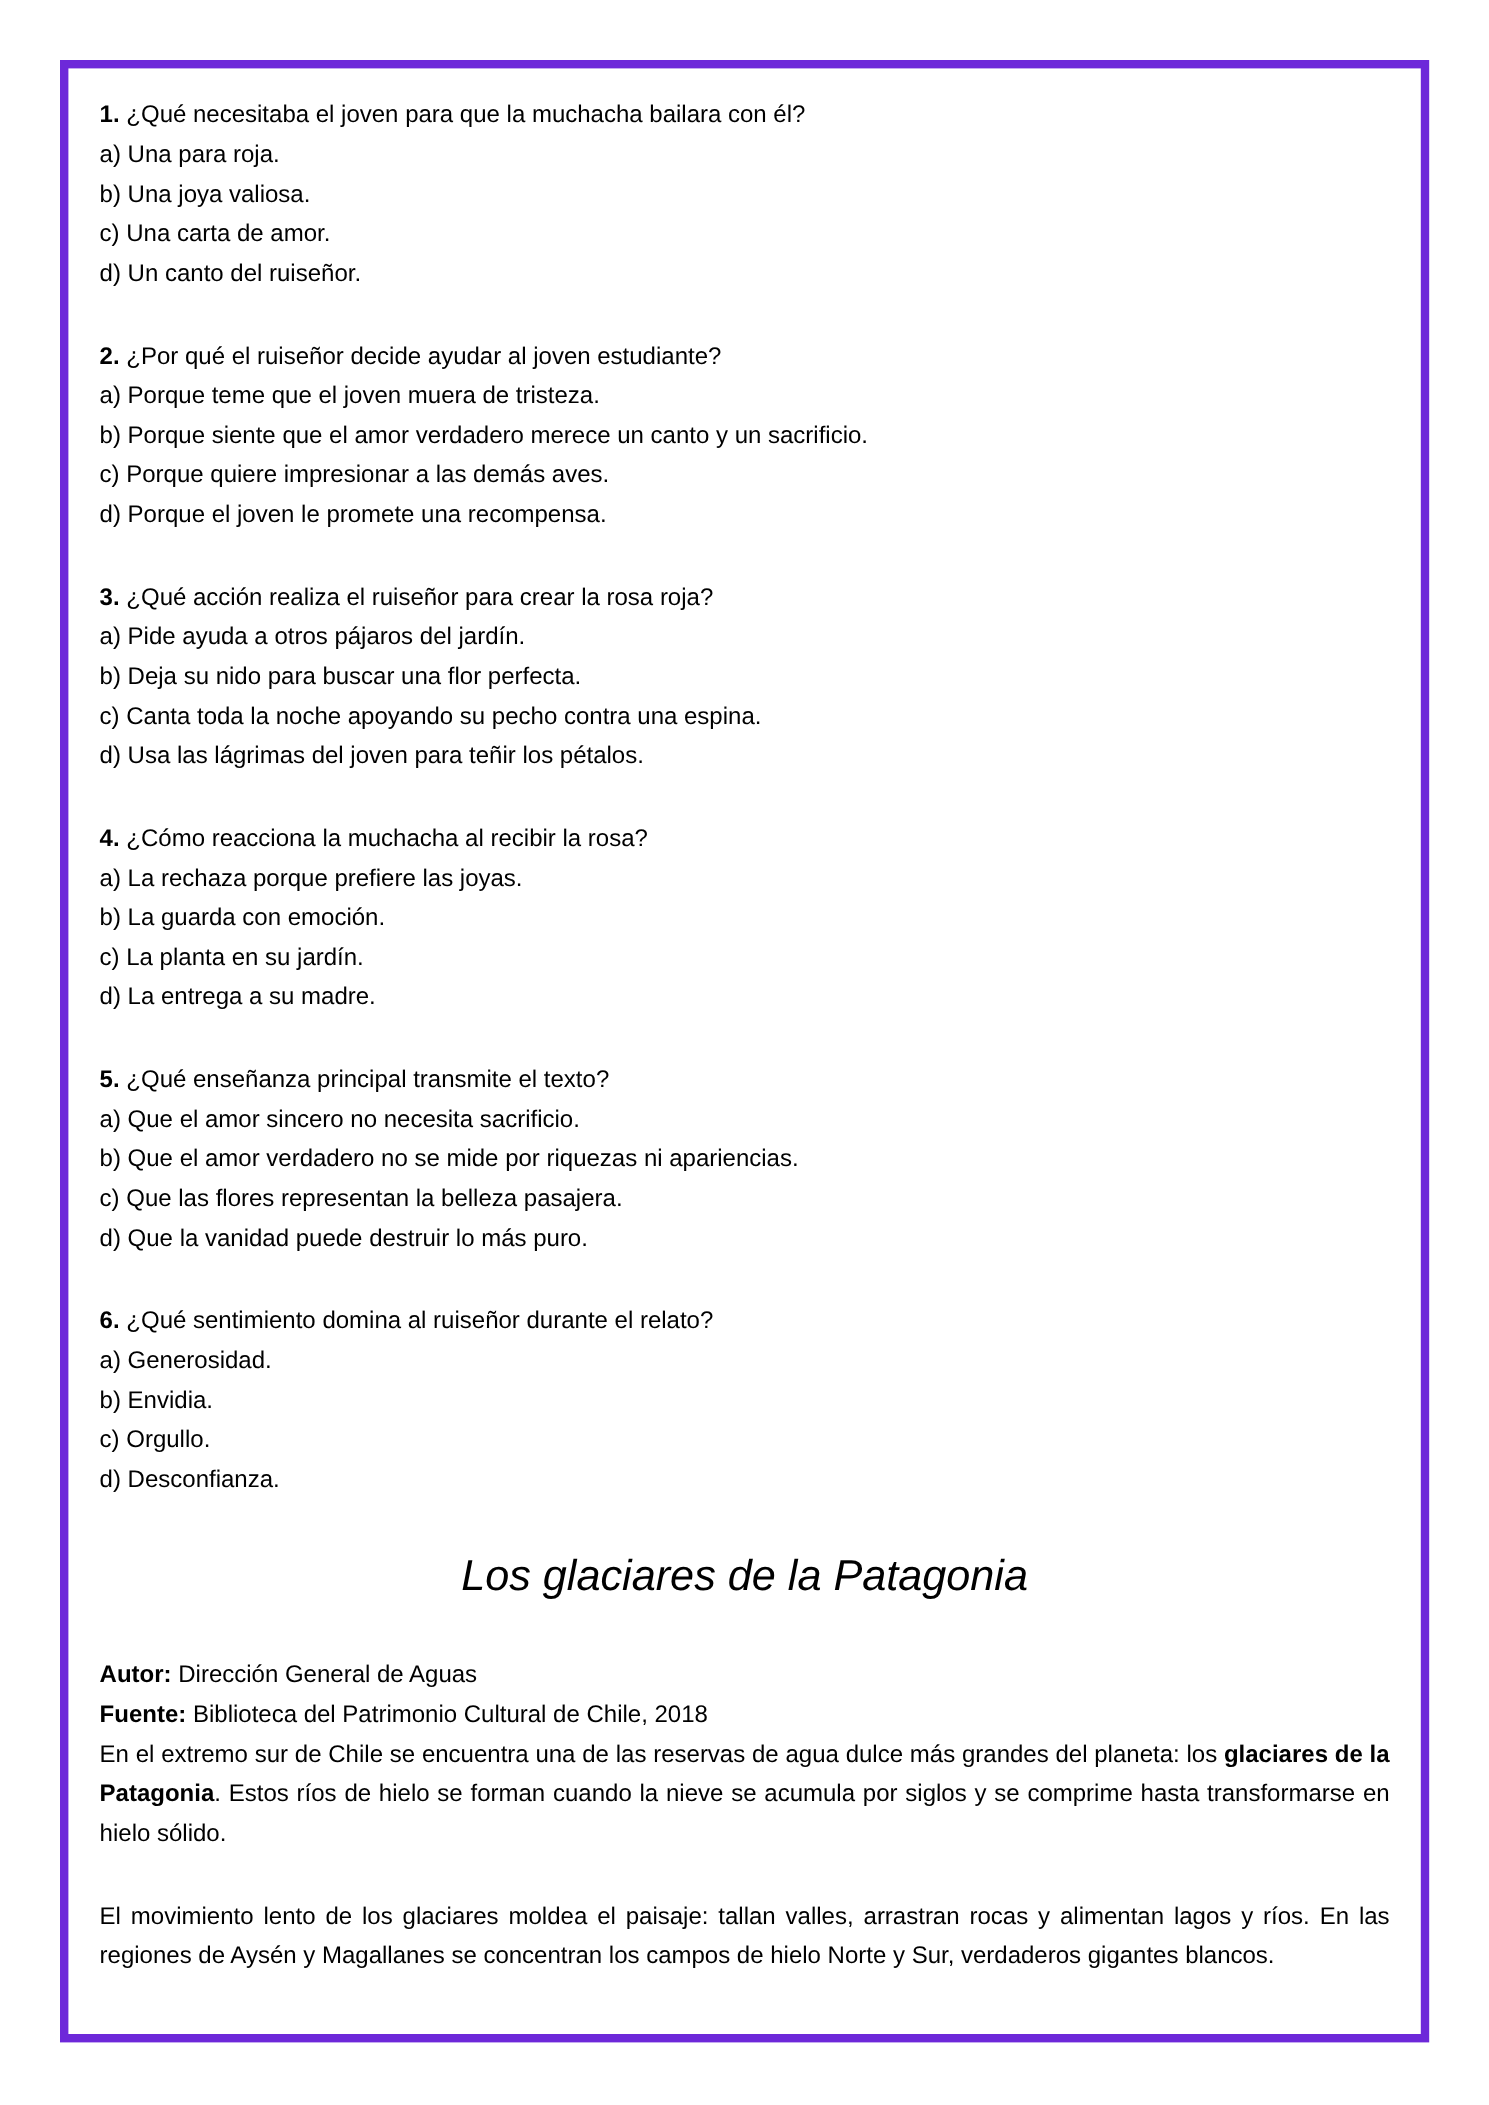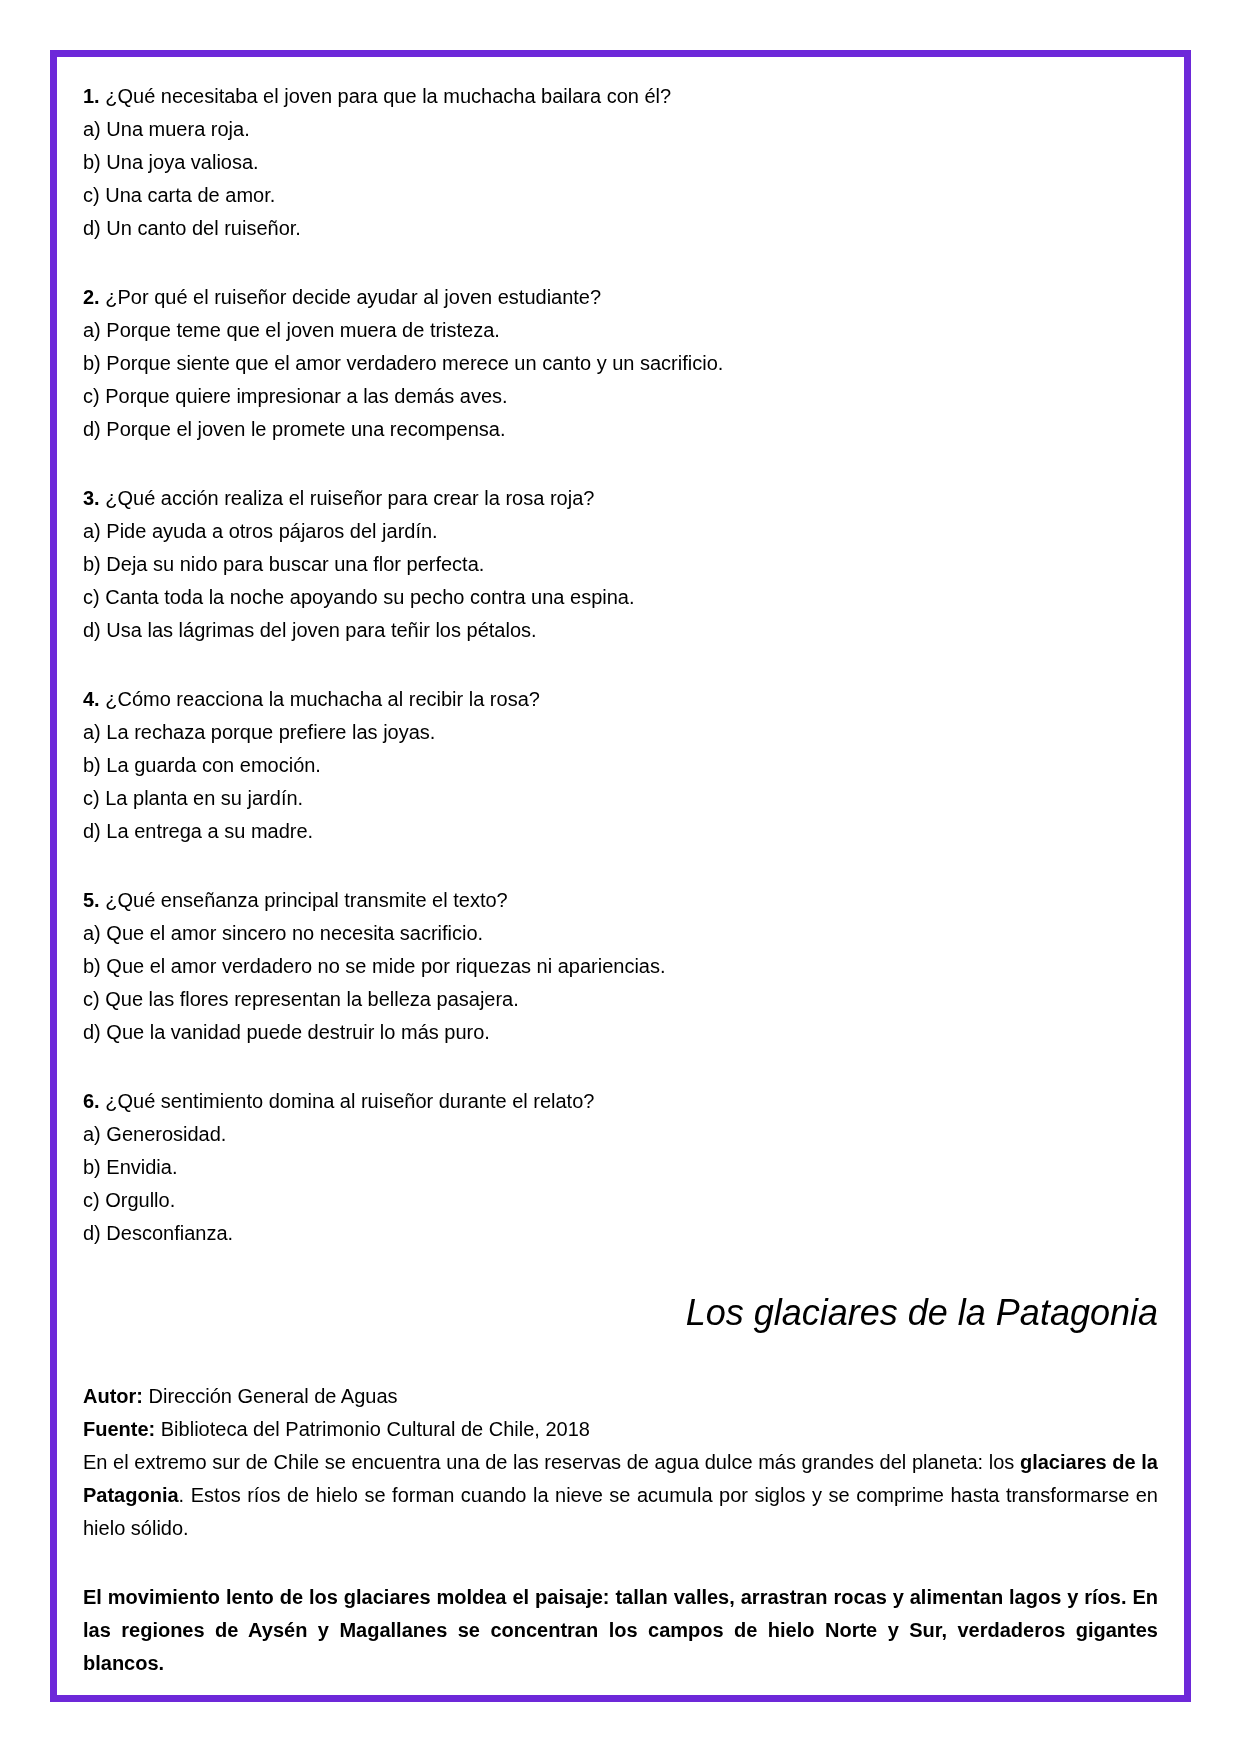--- a/index.html
+++ b/index.html
@@ -33,41 +33,41 @@
     line-height: 33px;
   }
   p { margin: 0; }
   .q-block { margin-bottom: 36px; }
   .q-line b { font-weight: bold; }
   .doc-title {
     font-size: 36px;
     line-height: 54px;
     font-style: italic;
     font-weight: normal;
-    text-align: right;
+    text-align: center;
     margin: 4px 0 40px 0;
   }
   .meta-block { }
   .meta-line b { font-weight: bold; }
   .body-para {
     text-align: justify;
     margin-bottom: 36px;
   }
-  .body-para:last-child { margin-bottom: 0; font-weight: bold; }
+  .body-para:last-child { margin-bottom: 0; }
   .body-para b { font-weight: bold; }
 </style>
 </head>
 <body>
 
 <div class="canvas">
   <div class="page">
 
     <div class="q-block">
       <p class="q-line"><b>1.</b> <span>¿Qué necesitaba el joven para que la muchacha bailara con él?</span></p>
-      <p class="opt">a) Una muera roja.</p>
+      <p class="opt">a) Una para roja.</p>
       <p class="opt">b) Una joya valiosa.</p>
       <p class="opt">c) Una carta de amor.</p>
       <p class="opt">d) Un canto del ruiseñor.</p>
     </div>
 
     <div class="q-block">
       <p class="q-line"><b>2.</b> <span>¿Por qué el ruiseñor decide ayudar al joven estudiante?</span></p>
       <p class="opt">a) Porque teme que el joven muera de tristeza.</p>
       <p class="opt">b) Porque siente que el amor verdadero merece un canto y un sacrificio.</p>
       <p class="opt">c) Porque quiere impresionar a las demás aves.</p>

